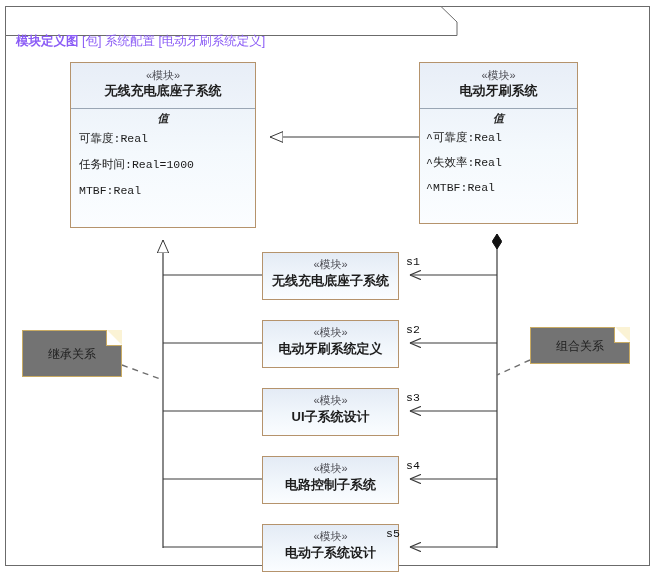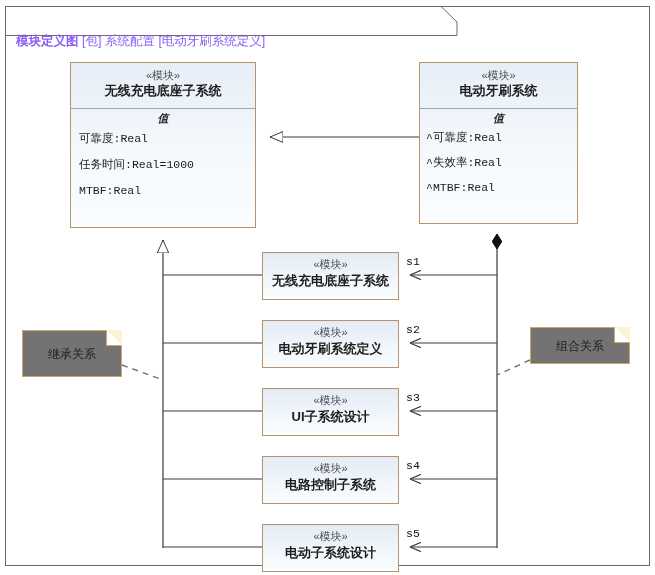--- a/index.html
+++ b/index.html
@@ -159,21 +159,21 @@
   <div class="sub" style="left:262px;top:456px;width:137px;height:48px;">
     <div class="stereo">«模块»</div>
     <div class="bname">电路控制子系统</div>
   </div>
   <div class="elabel" style="left:406px;top:459px;">s4</div>
 
   <div class="sub" style="left:262px;top:524px;width:137px;height:48px;">
     <div class="stereo">«模块»</div>
     <div class="bname">电动子系统设计</div>
   </div>
-  <div class="elabel" style="left:406px;top:527px;">s5</div>
+  <div class="elabel" style="left:386px;top:527px;">s5</div>
 
   <div class="note" style="left:22px;top:330px;width:100px;height:47px;">
     <div class="note-fold"></div>
     <div class="note-fold-tri"></div>
     <div class="note-txt">继承关系</div>
   </div>
 
   <div class="note" style="left:530px;top:327px;width:100px;height:37px;">
     <div class="note-fold"></div>
     <div class="note-fold-tri"></div>

